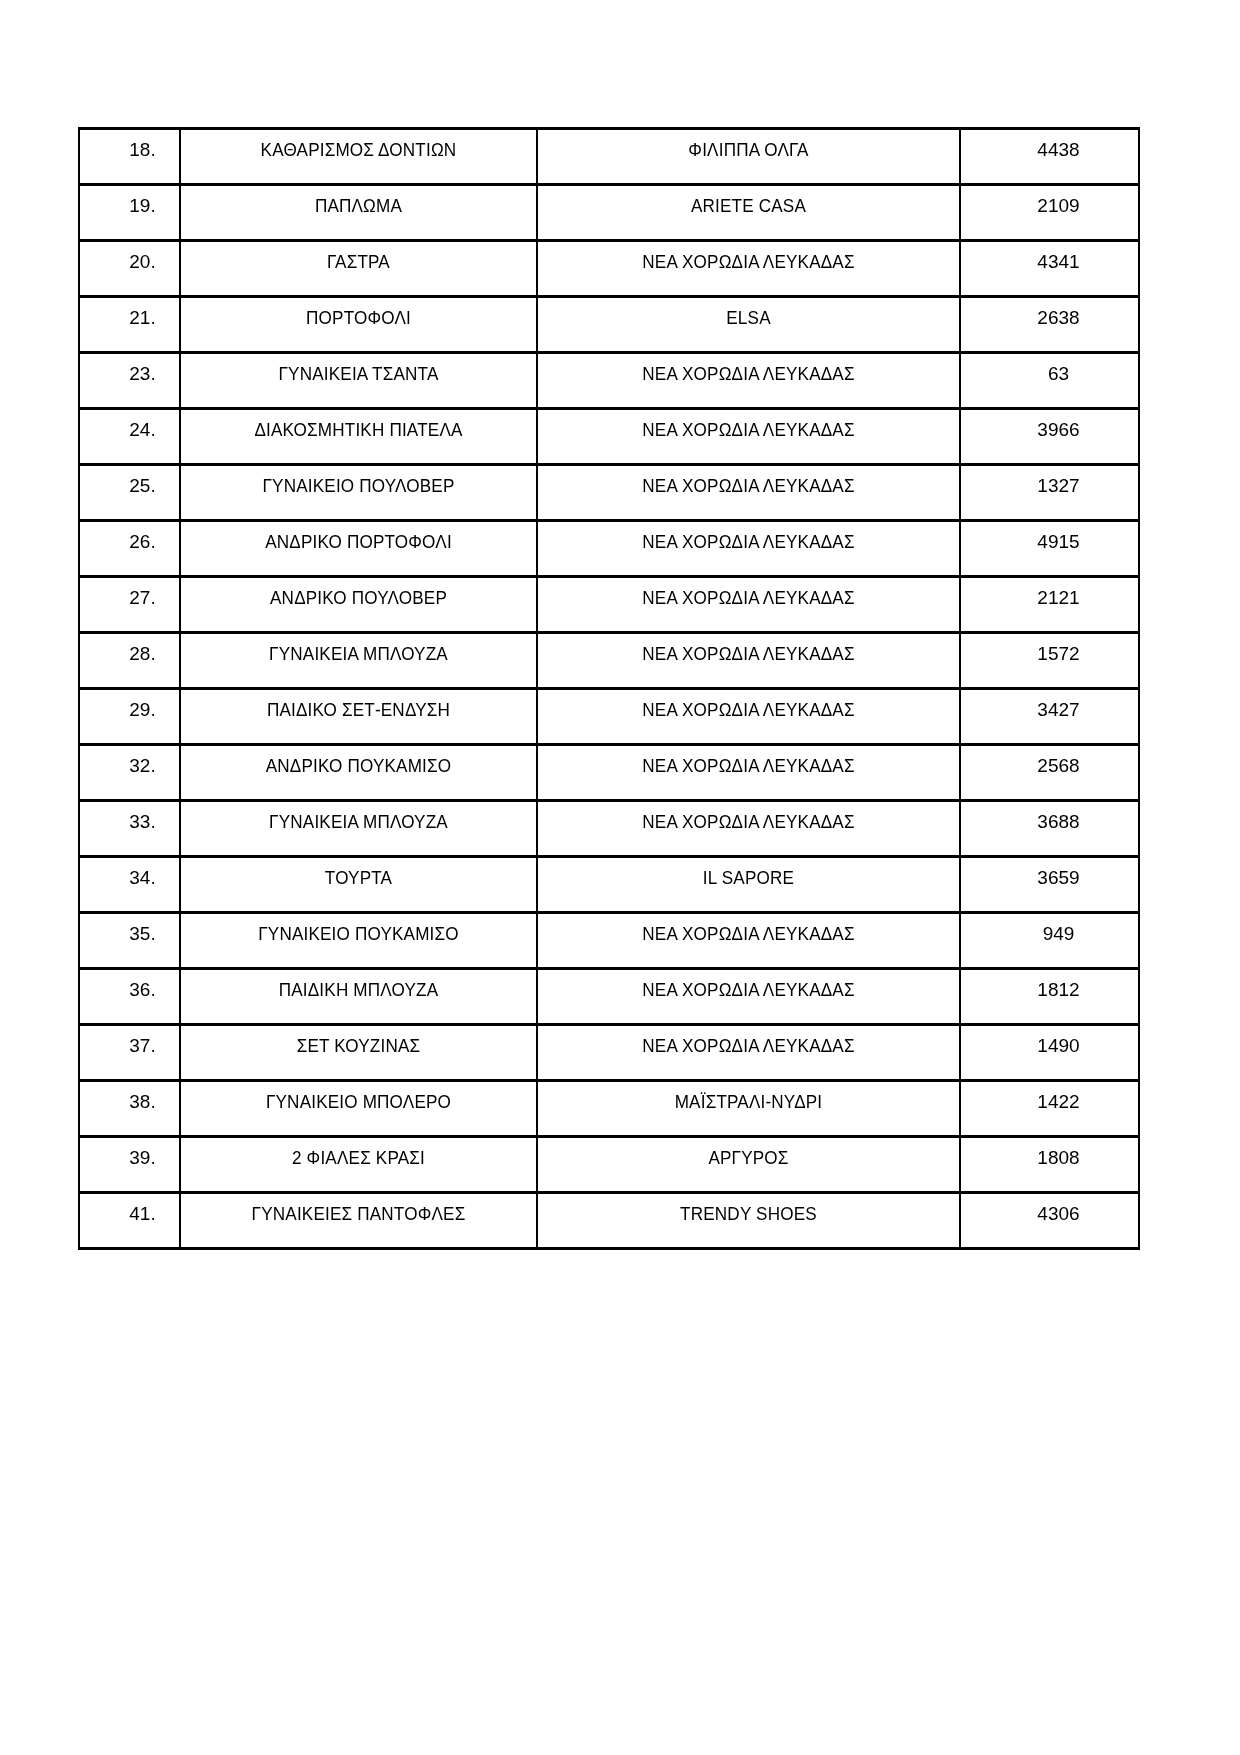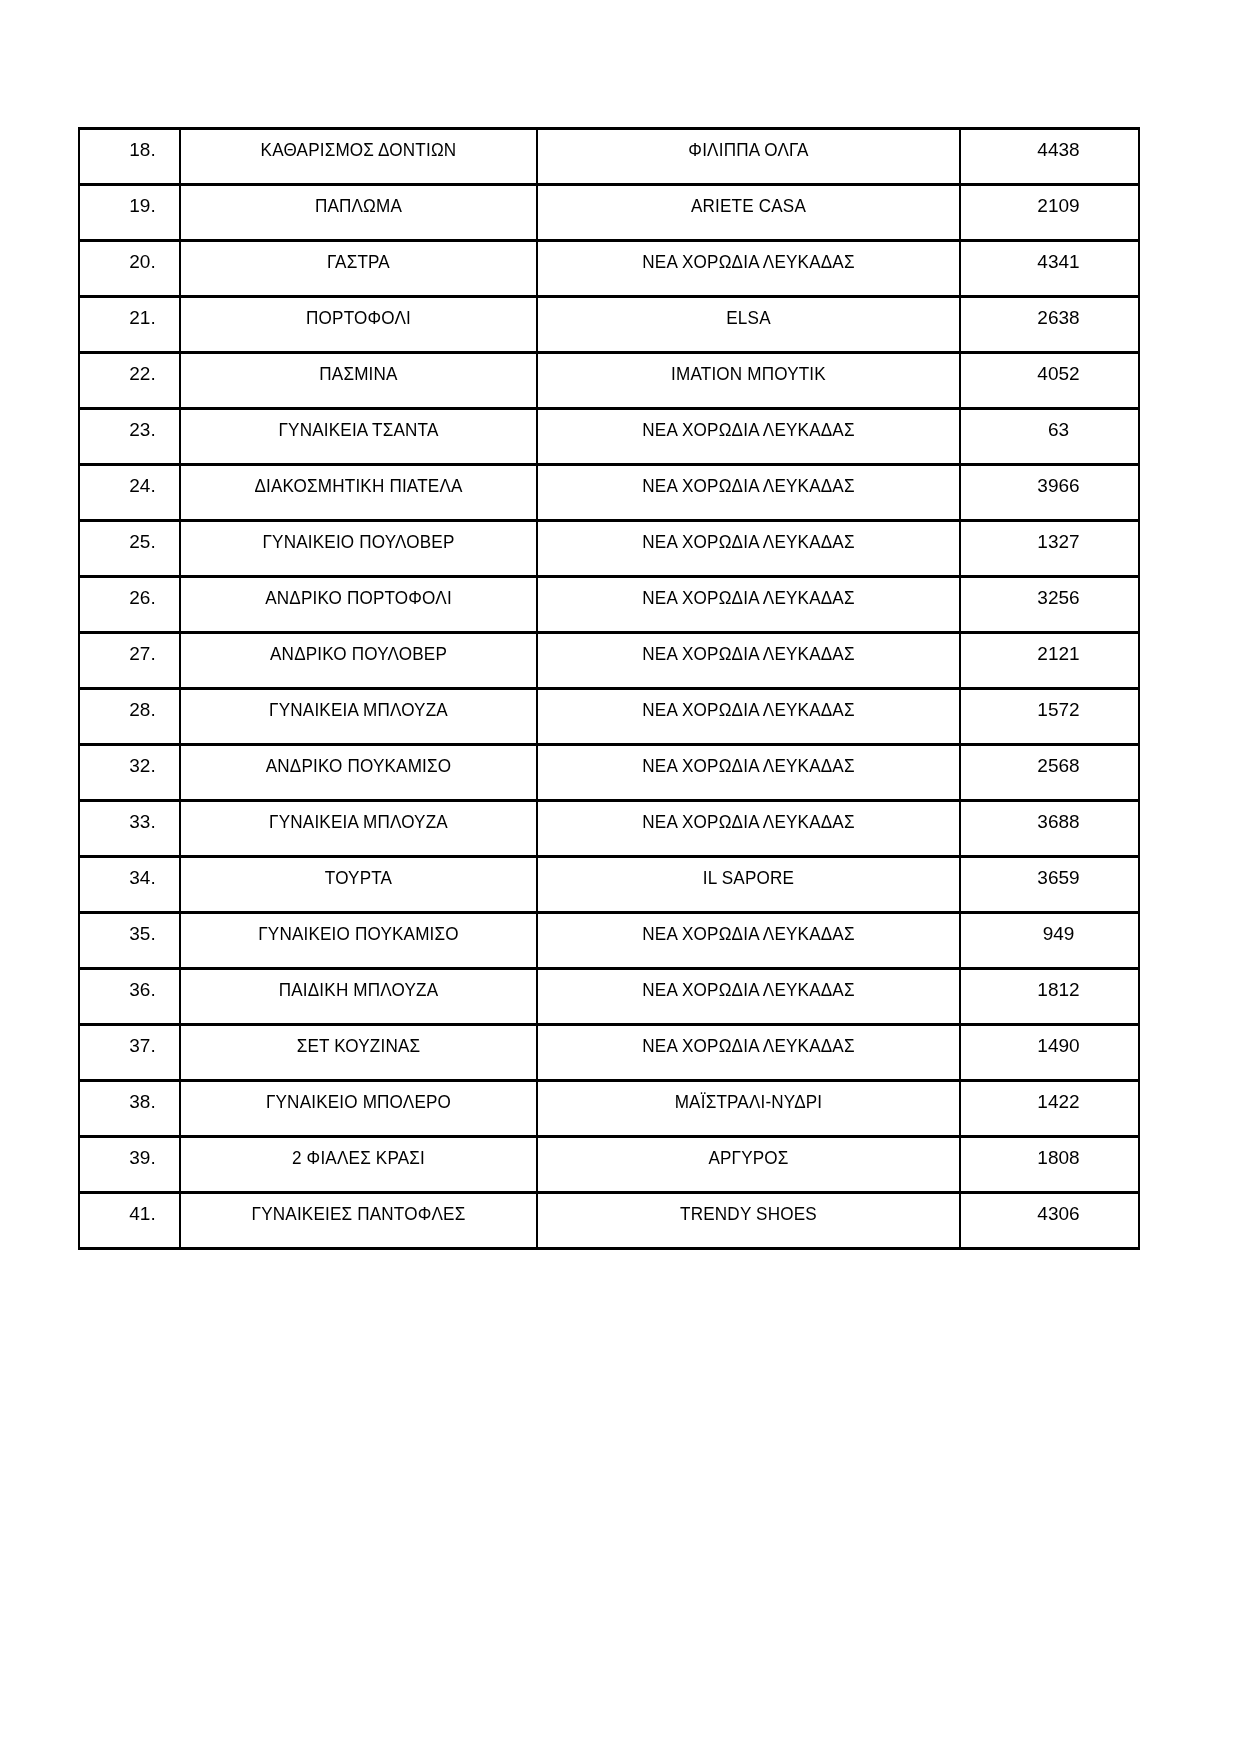--- a/index.html
+++ b/index.html
@@ -115,34 +115,20 @@
     </td>
     <td class="c-donor">
       <span class="txt cond">ELSA</span>
     </td>
     <td class="c-code">
       <span class="txt">2638</span>
     </td>
   </tr>
         <tr>
     <td class="c-num">
-      <span class="txt">22.</span>
-    </td>
-    <td class="c-item">
-      <span class="txt cond">ΠΑΣΜΙΝΑ</span>
-    </td>
-    <td class="c-donor">
-      <span class="txt cond">IMATION ΜΠΟΥΤΙΚ</span>
-    </td>
-    <td class="c-code">
-      <span class="txt">4052</span>
-    </td>
-  </tr>
-        <tr>
-    <td class="c-num">
       <span class="txt">23.</span>
     </td>
     <td class="c-item">
       <span class="txt cond">ΓΥΝΑΙΚΕΙΑ ΤΣΑΝΤΑ</span>
     </td>
     <td class="c-donor">
       <span class="txt cond">ΝΕΑ ΧΟΡΩΔΙΑ ΛΕΥΚΑΔΑΣ</span>
     </td>
     <td class="c-code">
       <span class="txt">63</span>
@@ -180,21 +166,21 @@
     <td class="c-num">
       <span class="txt">26.</span>
     </td>
     <td class="c-item">
       <span class="txt cond">ΑΝΔΡΙΚΟ ΠΟΡΤΟΦΟΛΙ</span>
     </td>
     <td class="c-donor">
       <span class="txt cond">ΝΕΑ ΧΟΡΩΔΙΑ ΛΕΥΚΑΔΑΣ</span>
     </td>
     <td class="c-code">
-      <span class="txt">3256</span>
+      <span class="txt">4915</span>
     </td>
   </tr>
         <tr>
     <td class="c-num">
       <span class="txt">27.</span>
     </td>
     <td class="c-item">
       <span class="txt cond">ΑΝΔΡΙΚΟ ΠΟΥΛΟΒΕΡ</span>
     </td>
     <td class="c-donor">
@@ -209,20 +195,34 @@
       <span class="txt">28.</span>
     </td>
     <td class="c-item">
       <span class="txt cond">ΓΥΝΑΙΚΕΙΑ ΜΠΛΟΥΖΑ</span>
     </td>
     <td class="c-donor">
       <span class="txt cond">ΝΕΑ ΧΟΡΩΔΙΑ ΛΕΥΚΑΔΑΣ</span>
     </td>
     <td class="c-code">
       <span class="txt">1572</span>
+    </td>
+  </tr>
+        <tr>
+    <td class="c-num">
+      <span class="txt">29.</span>
+    </td>
+    <td class="c-item">
+      <span class="txt cond">ΠΑΙΔΙΚΟ ΣΕΤ-ΕΝΔΥΣΗ</span>
+    </td>
+    <td class="c-donor">
+      <span class="txt cond">ΝΕΑ ΧΟΡΩΔΙΑ ΛΕΥΚΑΔΑΣ</span>
+    </td>
+    <td class="c-code">
+      <span class="txt">3427</span>
     </td>
   </tr>
         <tr>
     <td class="c-num">
       <span class="txt">32.</span>
     </td>
     <td class="c-item">
       <span class="txt cond">ΑΝΔΡΙΚΟ ΠΟΥΚΑΜΙΣΟ</span>
     </td>
     <td class="c-donor">

